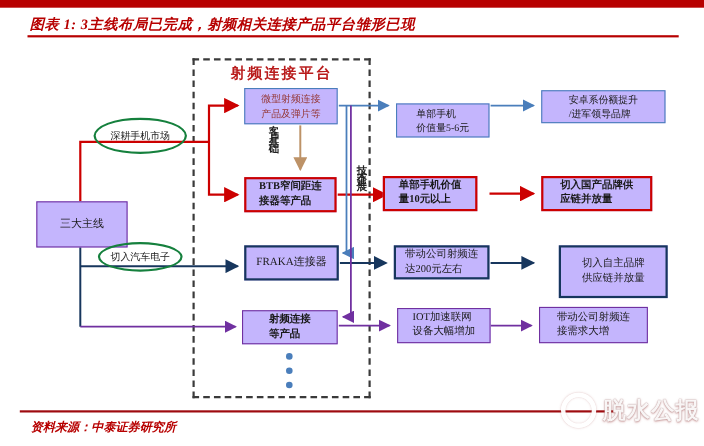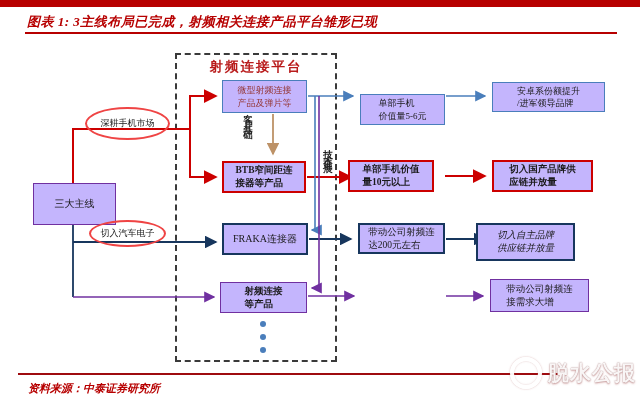--- a/index.html
+++ b/index.html
@@ -39,21 +39,21 @@
   .platform-title{
     position:absolute;left:175px;top:58px;width:162px;text-align:center;
     font-size:13.5px;font-weight:bold;color:#b91c1c;z-index:2;letter-spacing:2px;
   }
   .node{
     position:absolute;box-sizing:border-box;background:#c4b5fd;z-index:2;
     display:flex;align-items:center;justify-content:center;text-align:left;
     white-space:pre-line;line-height:1.35;color:#1a1a1a;
   }
   .oval{
-    position:absolute;box-sizing:border-box;border:2px solid #ef4444;border-radius:50%;
+    position:absolute;box-sizing:border-box;border:2px solid #15803d;border-radius:50%;
     background:transparent;z-index:2;display:flex;align-items:center;justify-content:center;
     text-align:center;color:#1a1a1a;
   }
   .b-blue{border:1.5px solid #4a7ebb;}
   .b-red{border:2.5px solid #cc0000;font-weight:bold;}
   .b-navy{border:2px solid #17365d;}
   .b-navy-thick{border:2.5px solid #17365d;}
   .b-purple{border:1.5px solid #7030a0;}
   .t-maroon{color:#943634;}
   .fs9{font-size:9px;} .fs95{font-size:9.5px;} .fs10{font-size:10px;}
@@ -140,26 +140,28 @@
 
     <div class="vlabel" style="left:241px;top:106px;">客户基础</div>
     <div class="vlabel" style="left:321px;top:142px;">技术延展</div>
 
     <div class="node b-blue fs9" style="left:360px;top:80px;width:85px;height:31px;margin-top:14px;">单部手机
 价值量5-6元</div>
     <div class="node b-red fs95" style="left:348px;top:160px;width:86px;height:32px;">单部手机价值
 量10元以上</div>
     <div class="node b-navy fs95" style="left:358px;top:223px;width:87px;height:31px;">带动公司射频连
 达200元左右</div>
+    <div class="node b-purple fs95" style="left:361px;top:280px;width:85px;height:32px;">IOT加速联网
+设备大幅增加</div>
 
     <div class="node b-blue fs9" style="left:492px;top:82px;width:113px;height:30px;">安卓系份额提升
 /进军领导品牌</div>
     <div class="node b-red fs95" style="left:492px;top:160px;width:101px;height:32px;">切入国产品牌供
 应链并放量</div>
-    <div class="node b-navy fs95" style="left:476px;top:223px;width:99px;height:38px;font-style:italic;">切入自主品牌
+    <div class="node b-navy fs95" style="left:508px;top:223px;width:99px;height:48px;">切入自主品牌
 供应链并放量</div>
     <div class="node b-purple fs95" style="left:490px;top:279px;width:99px;height:33px;">带动公司射频连
 接需求大增</div>
   </div>
 
   <div class="footer-rule"></div>
   <div class="source">资料来源：中泰证券研究所</div>
   <div class="watermark">
     <div class="wm-logo"></div>
     <div class="wm-text">脱水公报</div>

